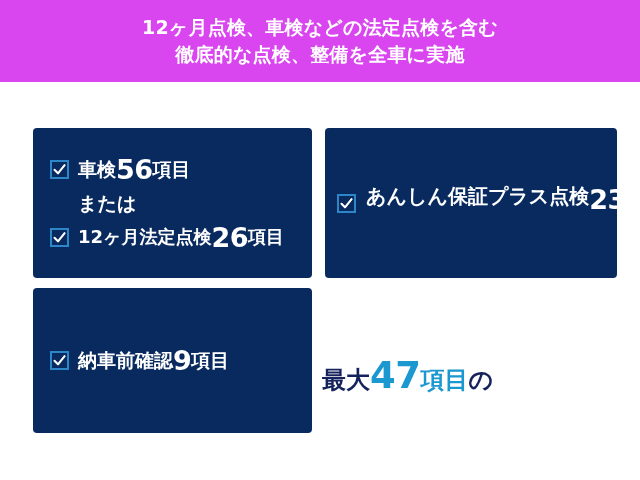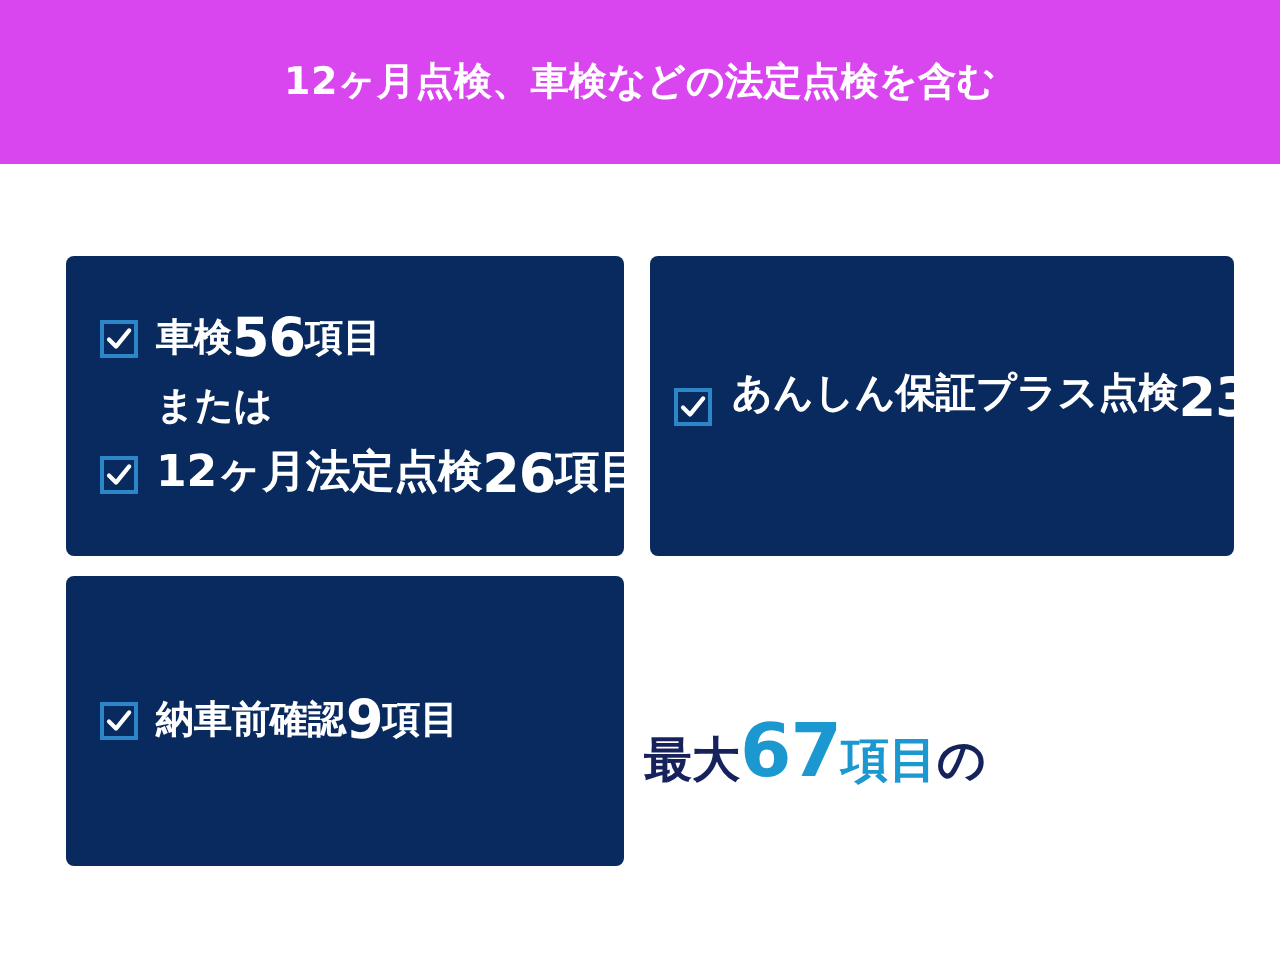--- a/index.html
+++ b/index.html
@@ -92,21 +92,21 @@
   .num {
     color: #ffffff;
     font-weight: bold;
     font-size: 27px;
     line-height: 1;
     letter-spacing: -0.5px;
   }
   .jp-sm {
     color: #ffffff;
     font-weight: bold;
-    font-size: 22px;
+    font-size: 18px;
     line-height: 1;
   }
 
   
   .card-2 .card-inner { align-items: center; }
   .card-2 .checkbox-icon { margin-right: 10px; }
   .card2-lines {
     display: flex;
     justify-content: center;
   }
@@ -160,20 +160,21 @@
     font-weight: bold;
     font-size: 24px;
     line-height: 1;
   }
 </style>
 </head>
 <body>
 
 <div class="header-band">
   <div class="header-line">12ヶ月点検、車検などの法定点検を含む</div>
+  <div class="header-line">徹底的な点検、整備を全車に実施</div>
 </div>
 
 <div class="card card-1">
   <div class="card-inner">
     <div class="rows">
 
       <div class="row">
         <span class="checkbox-icon">
           <svg width="19" height="19" viewBox="0 0 19 19" xmlns="http://www.w3.org/2000/svg">
             <rect x="1" y="1" width="17" height="17" fill="none" stroke="#2d86c8" stroke-width="2"></rect>
@@ -235,17 +236,17 @@
       <span class="jp">納車前確認</span>
       <span class="num">9</span>
       <span class="jp">項目</span>
     </div>
   </div>
 </div>
 
 <div class="summary">
   <div class="summary-line">
     <span class="sum-dark">最大</span>
-    <span class="sum-accent-num">67</span>
+    <span class="sum-accent-num">47</span>
     <span class="sum-accent">項目</span>
     <span class="sum-dark">の</span>
   </div>
 </div>
 
 </body></html>

